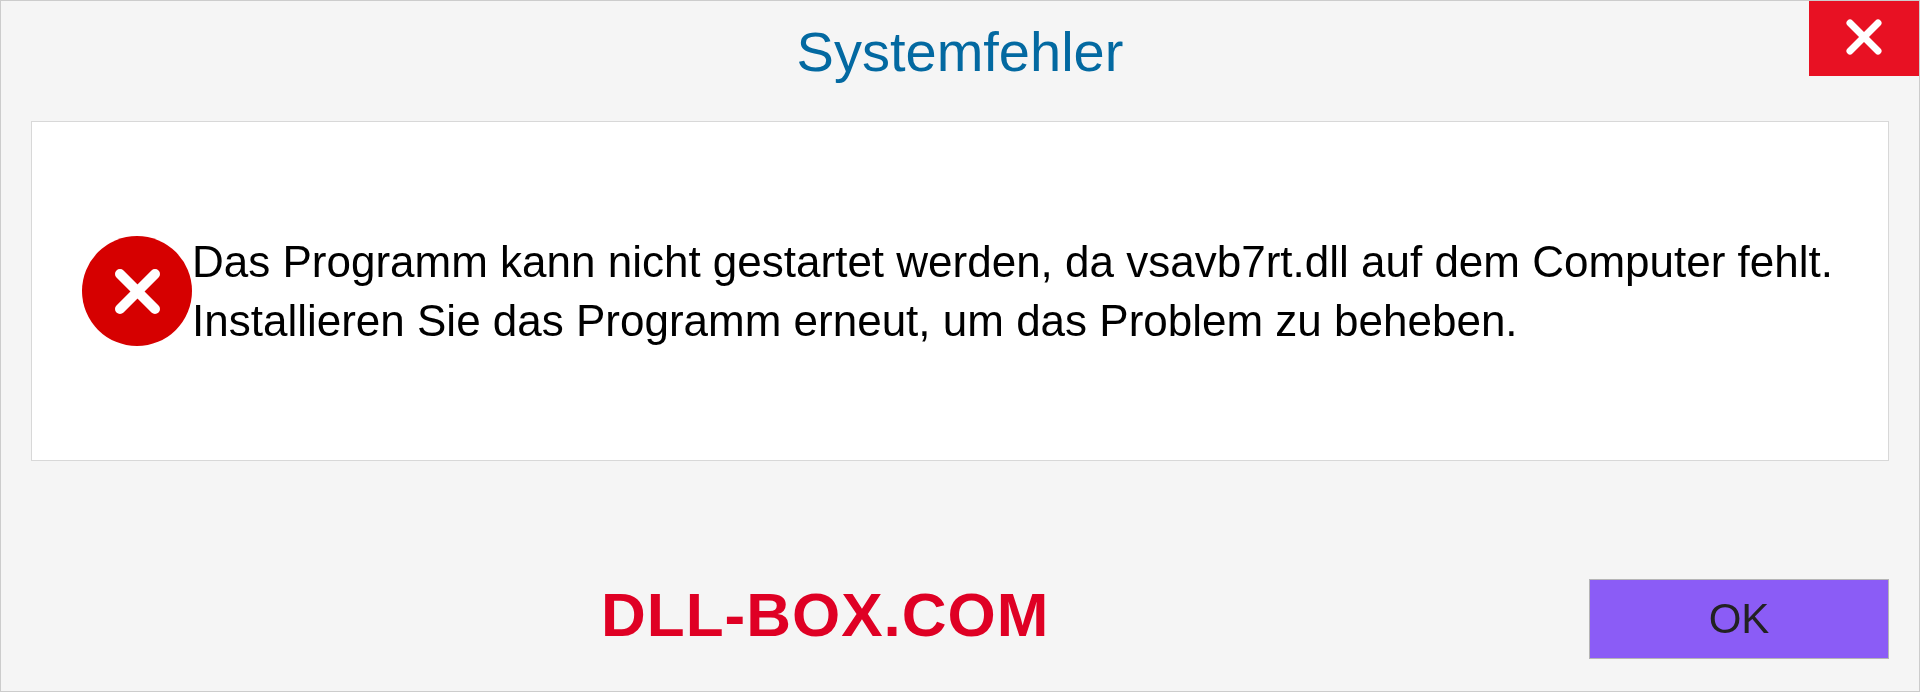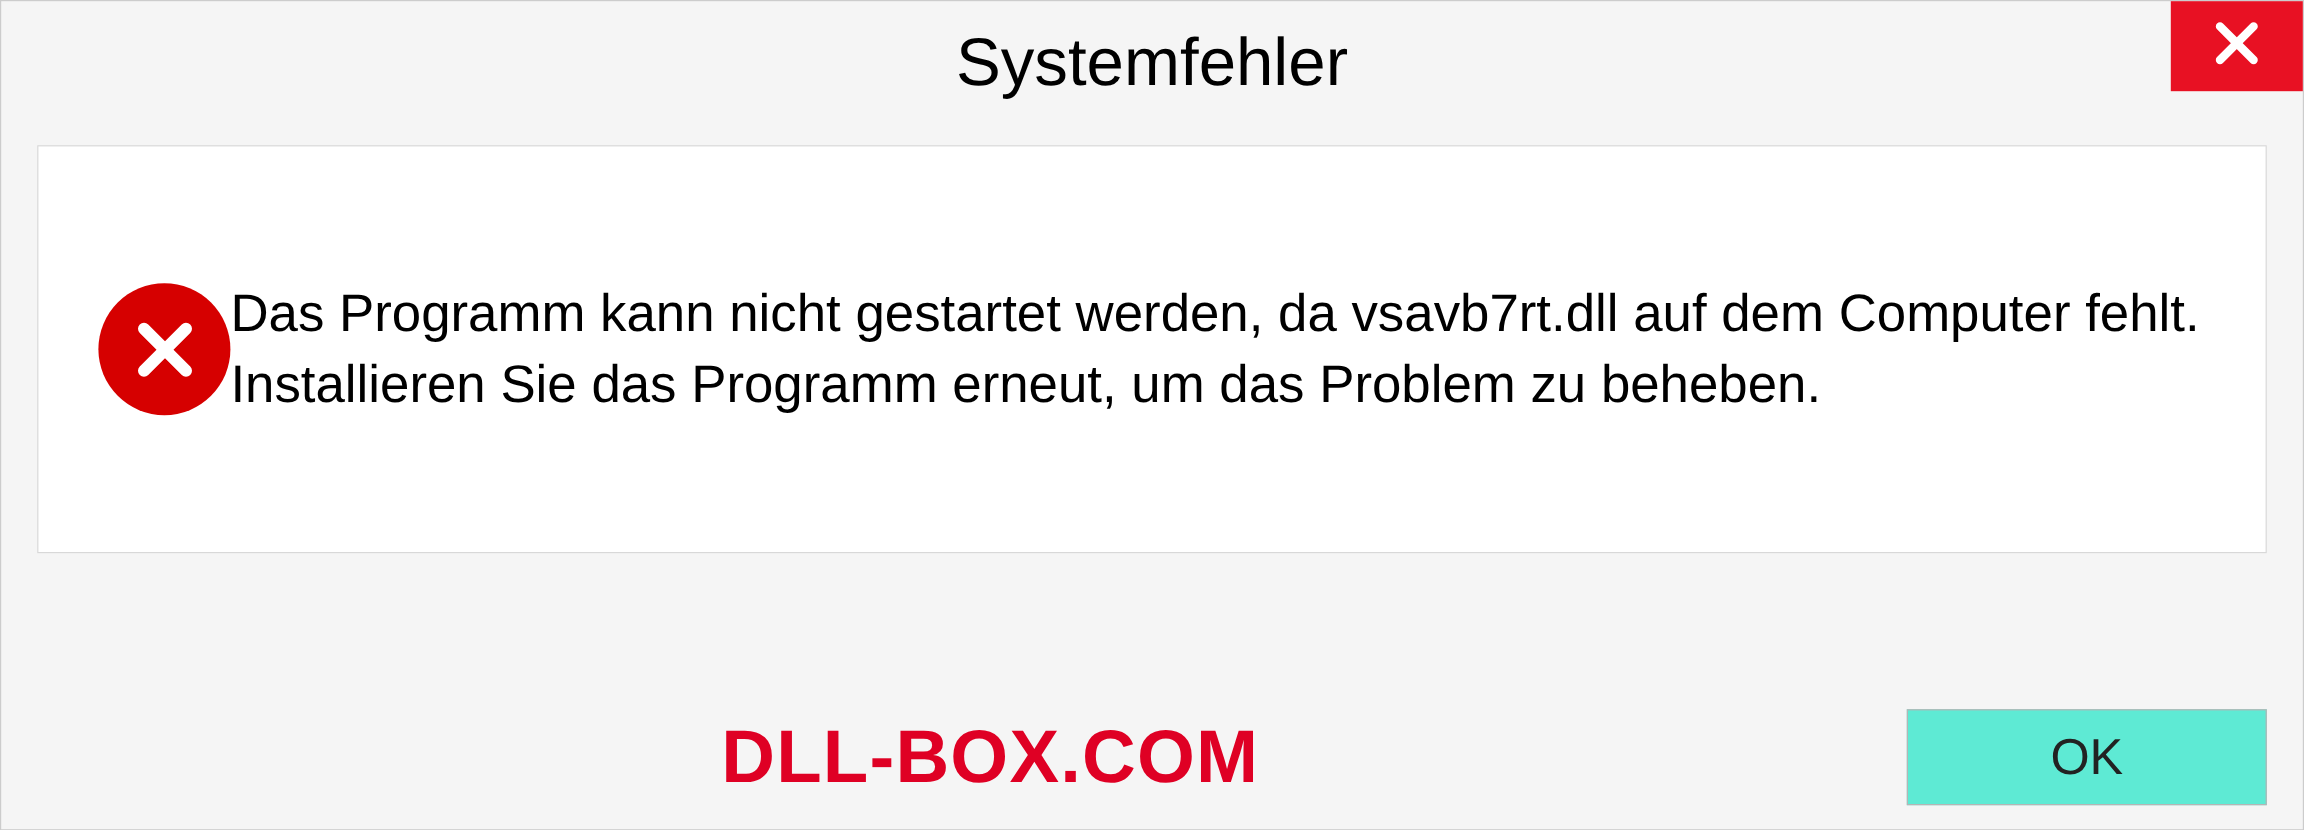--- a/index.html
+++ b/index.html
@@ -23,21 +23,21 @@
     }
     .titlebar {
       position: relative;
       height: 100px;
       display: flex;
       align-items: center;
       justify-content: center;
     }
     .title {
       font-size: 56px;
-      color: #000000;
+      color: #0369a1;
       font-weight: 400;
     }
     .close-btn {
       position: absolute;
       right: 0;
       top: 0;
       width: 110px;
       height: 75px;
       background: #e81123;
       display: flex;
@@ -73,38 +73,37 @@
       height: 55px;
     }
     .message {
       font-size: 44px;
       color: #000000;
       line-height: 1.35;
       font-weight: 400;
     }
     .footer {
       position: absolute;
-      bottom: 20px;
+      bottom: 32px;
       left: 30px;
       right: 30px;
       display: flex;
-      align-items: center;
       justify-content: space-between;
     }
     .watermark {
       font-size: 62px;
       font-weight: 800;
       color: #df0024;
       letter-spacing: 1px;
       margin-left: 570px;
     }
     .ok-btn {
       width: 300px;
       height: 80px;
-      background: #5eead4;
+      background: #8b5cf6;
       border: 1px solid #b5b5b5;
       font-size: 42px;
       color: #222222;
       display: flex;
       align-items: center;
       justify-content: center;
       cursor: pointer;
       font-family: inherit;
     }
   </style>

